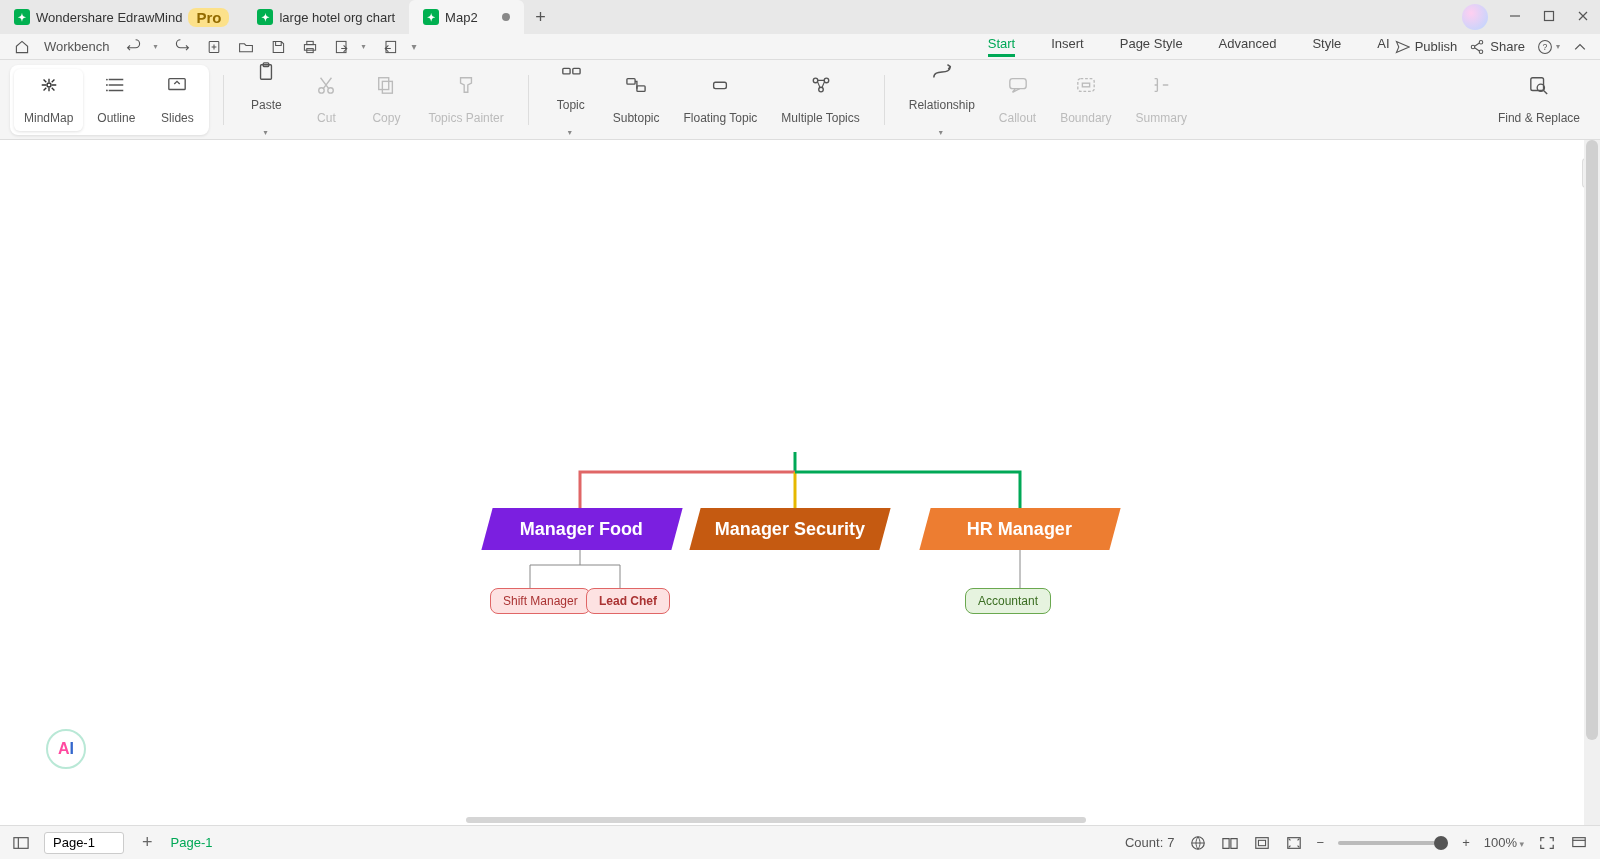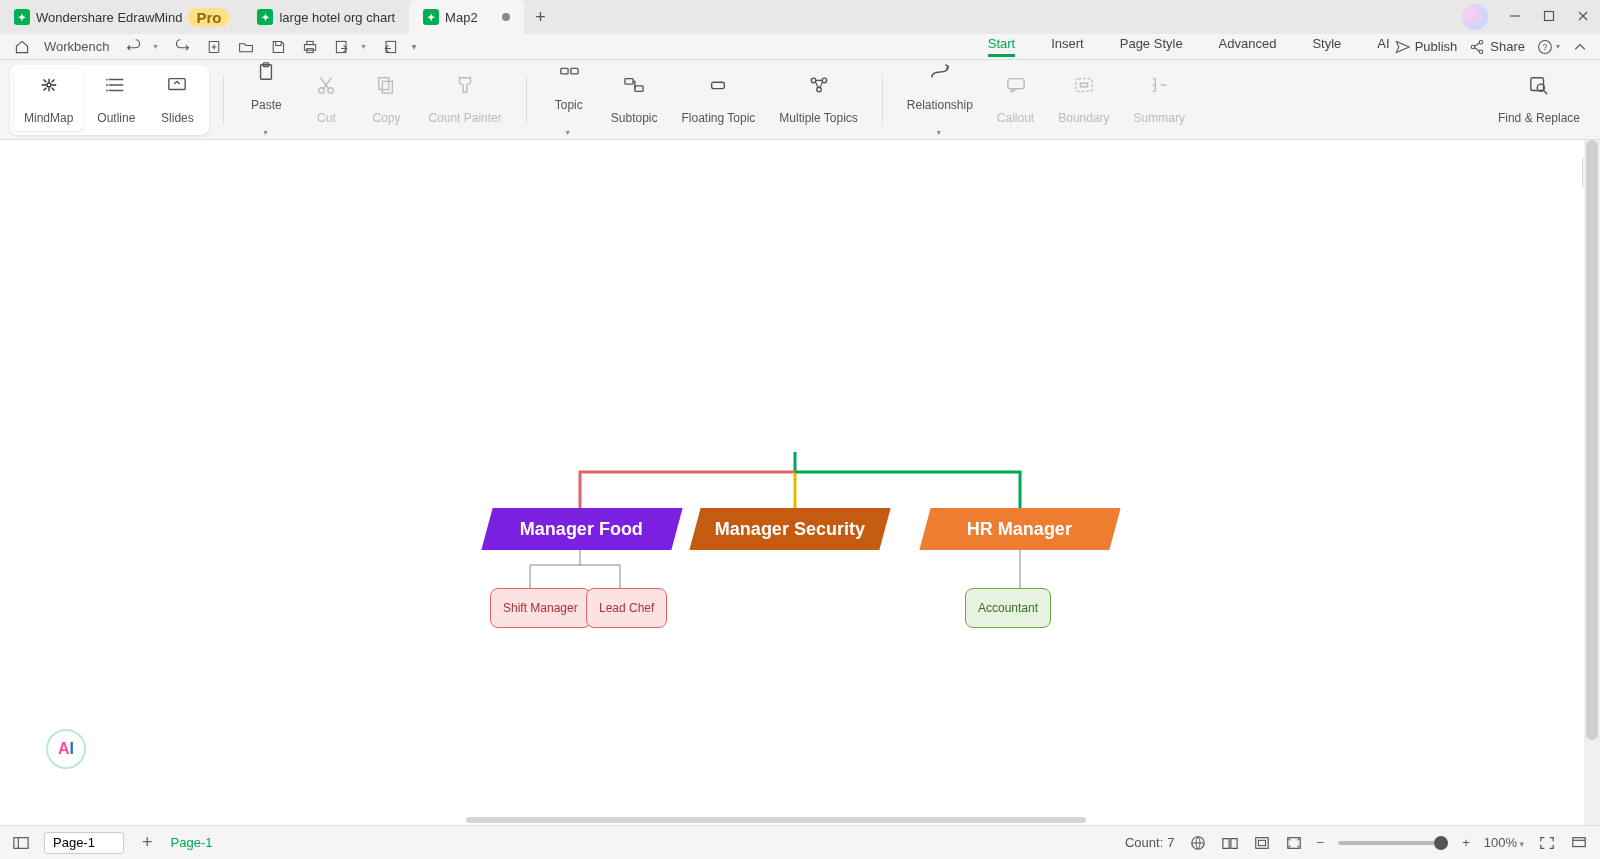--- a/index.html
+++ b/index.html
@@ -53,25 +53,25 @@
   .side-expand { position: absolute; top: 158px; right: 0; width: 18px; height: 30px; background: #f2f2f2; border: 1px solid #ddd; border-right: none; border-radius: 4px 0 0 4px; display:flex; align-items:center; justify-content:center; color:#666; font-size:12px;}
 
   
   .diagram { position: absolute; inset: 0; }
   .node-root { position: absolute; left: 720px; top: 248px; width: 150px; height: 64px; background: #f0b400; border-radius: 50%/50%; display: flex; align-items: center; justify-content: center; font-size: 22px; font-weight: 700; color: #3a3a3a; }
   .node-mgr { position: absolute; top: 368px; height: 42px; display: flex; align-items: center; justify-content: center; font-size: 18px; font-weight: 700; color: #fff; width: 190px; transform: skewX(-15deg); }
   .node-mgr span { transform: skewX(15deg); }
   .mgr-food { left: 487px; background: #7b1fe0; }
   .mgr-sec  { left: 695px; background: #c55a11; }
   .mgr-hr   { left: 925px; background: #ed7d31; }
-  .node-sub { position: absolute; top: 448px; height: 40px; padding: 0 12px; border-radius: 8px; font-size: 12px; display: flex; align-items: center; justify-content: center; }
+  .node-sub { position: absolute; top: 448px; height: 26px; padding: 0 12px; border-radius: 8px; font-size: 12px; display: flex; align-items: center; justify-content: center; }
   .sub-red  { background: #fde2e2; border: 1.5px solid #e06666; color: #a33; }
   .sub-grn  { background: #e6f3df; border: 1.5px solid #6aa84f; color: #3b6e22; }
   .sub-shift{ left: 490px; }
-  .sub-chef { left: 586px; }
+  .sub-chef { left: 586px; font-weight: bold; }
   .sub-acct { left: 965px; }
 
   
   .status { position: absolute; left: 0; right: 0; bottom: 0; height: 34px; background: #f5f5f5; border-top: 1px solid #ddd; display: flex; align-items: center; font-size: 13px; color: #555; padding: 0 12px; gap: 14px; }
   .status .pg-icon svg { width: 18px; height: 16px; }
   .status select { border: 1px solid #ccc; background: #fff; font-size: 13px; height: 22px; padding: 0 6px 0 8px; border-radius: 3px; width: 80px; appearance: none; }
   .status .add { font-size: 18px; color: #666; padding: 0 4px; }
   .status .pg-link { color: #00a856; }
   .status-spacer { flex: 1; }
   .status .ico svg { width: 18px; height: 16px; }
@@ -259,21 +259,21 @@
     <svg viewBox="0 0 24 22">
         <rect x="4" y="3" width="11" height="13" fill="none" stroke="#bbb" stroke-width="1.5"></rect>
         <rect x="8" y="7" width="11" height="13" fill="none" stroke="#bbb" stroke-width="1.5"></rect>
       </svg>
     <span>Copy</span>
   </div>
   <div class="rb-btn disabled">
     <svg viewBox="0 0 24 22">
         <path d="M6 3h12v6l-4 2v8h-4v-8l-4-2z" fill="none" stroke="#bbb" stroke-width="1.5"></path>
       </svg>
-    <span>Count Painter</span>
+    <span>Topics Painter</span>
   </div>
   <div class="rb-sep"></div>
 
   <div class="rb-btn">
     <svg viewBox="0 0 24 22">
         <rect x="3" y="7" width="8" height="6" rx="1" fill="none" stroke="#555" stroke-width="1.5"></rect>
         <rect x="14" y="7" width="8" height="6" rx="1" fill="none" stroke="#555" stroke-width="1.5"></rect>
       </svg>
     <span>Topic</span>
     <span class="caret">▾</span>

